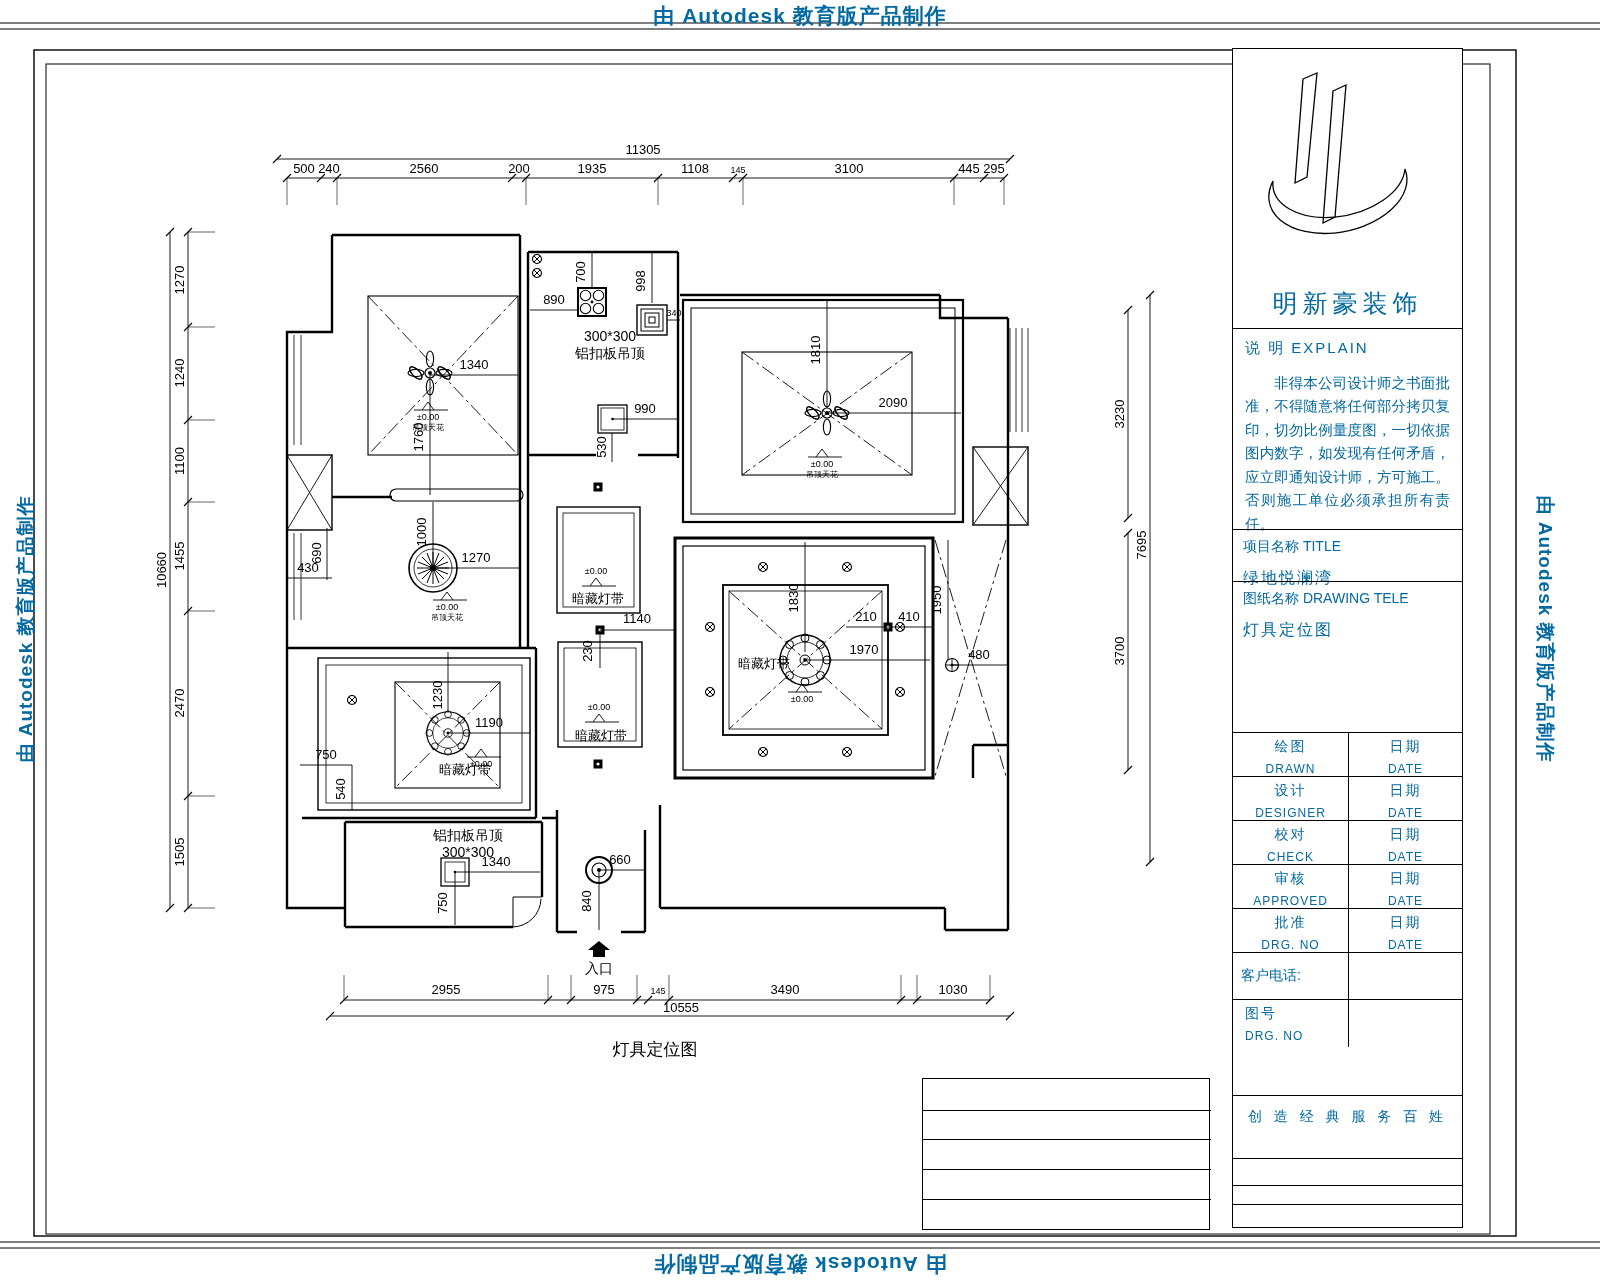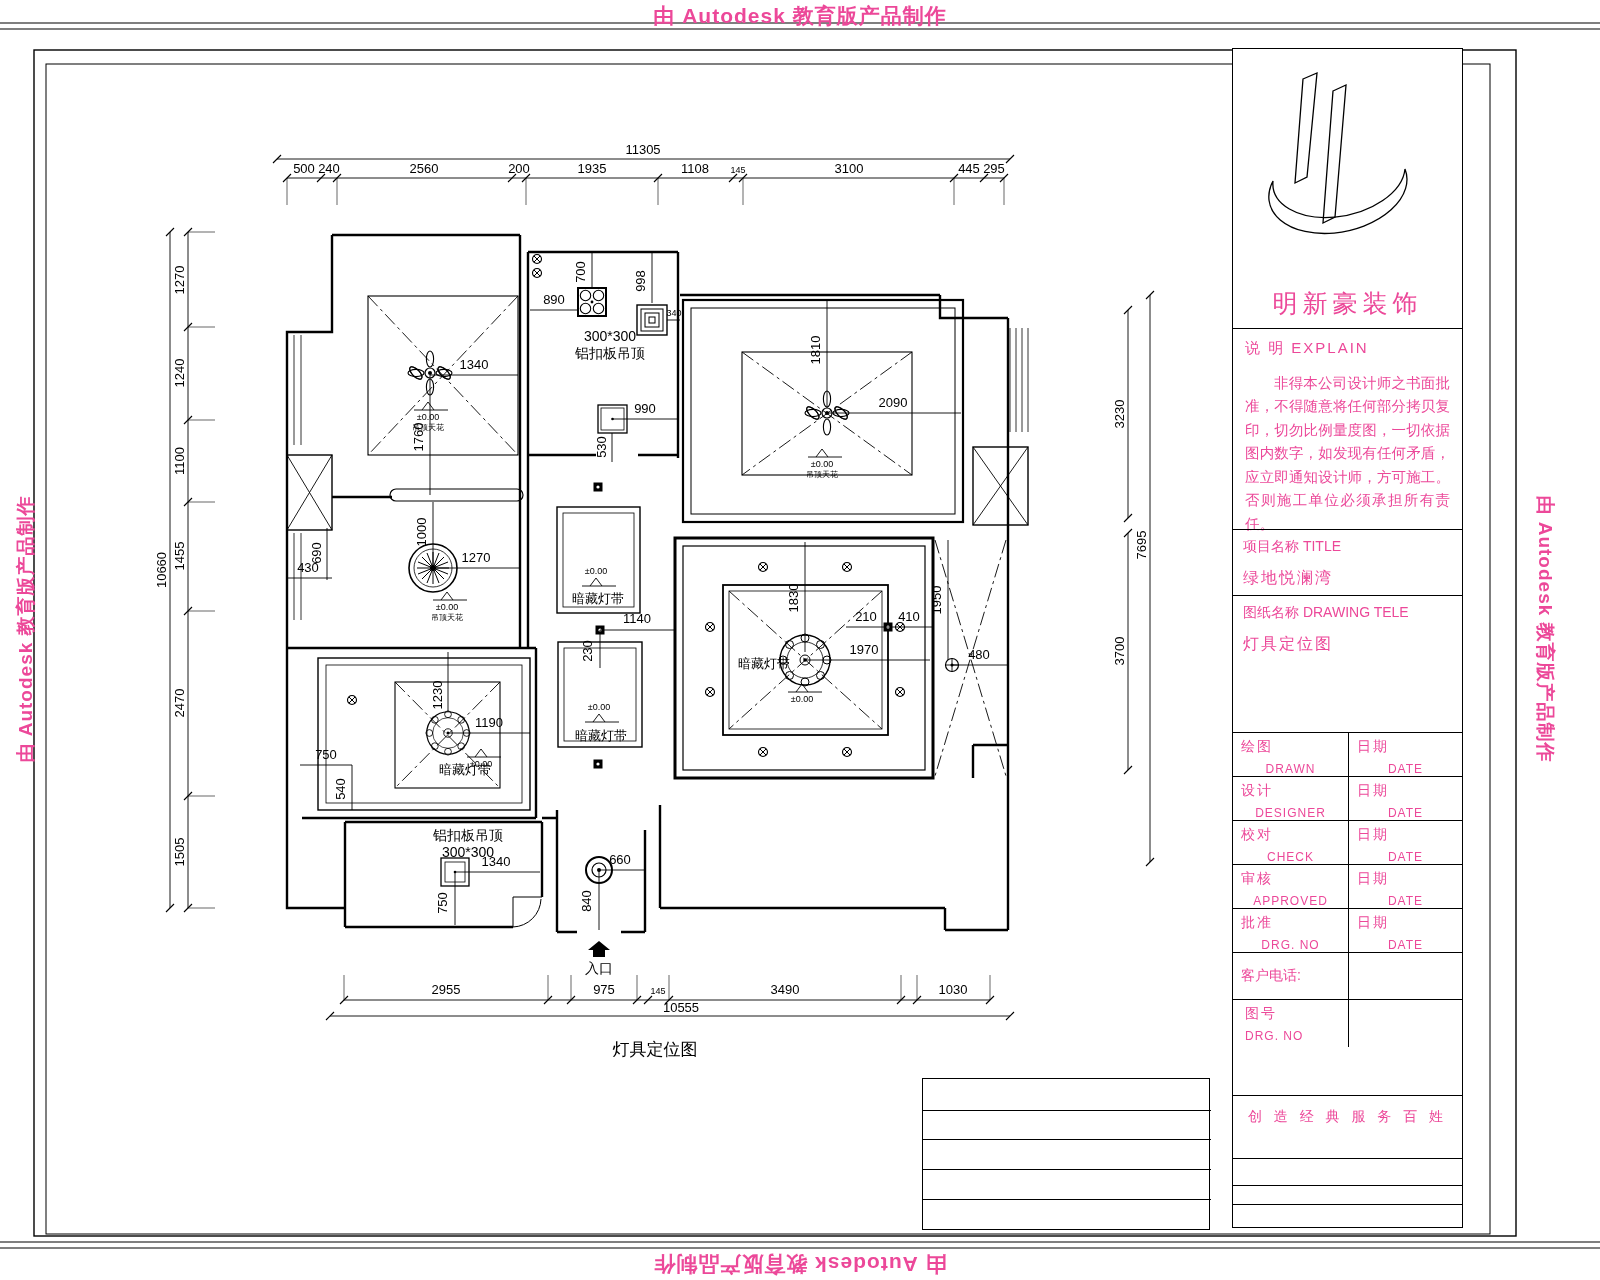--- a/index.html
+++ b/index.html
@@ -1,17 +1,17 @@
 <!DOCTYPE html>
 <html><head>
 <meta charset="utf-8">
 <style>
   html,body{margin:0;padding:0;background:#fff;}
   #page{position:relative;width:1600px;height:1280px;background:#fff;overflow:hidden;
-        font-family:"Liberation Sans",sans-serif;color:#ec4899;}
+        font-family:"Liberation Sans",sans-serif;color:#0369a1;}
   svg text{font-family:"Liberation Sans",sans-serif;fill:#000;}
   .dim{font-size:13px;}
   .dims{font-size:9px;}
   .lbl{font-size:14px;}
   .lbl13{font-size:13px;}
   .elev{font-size:9px;}
   .elev2{font-size:8px;}
   .cap{font-size:17px;}
   .banner-h{position:absolute;left:0;width:1600px;text-align:center;
             font-weight:bold;font-size:21px;letter-spacing:1px;}
@@ -26,21 +26,21 @@
   .company{font-size:25px;letter-spacing:5px;margin-top:4px;white-space:nowrap;}
   .explain{padding:10px 12px;box-sizing:border-box;}
   .explain .hd{font-size:15px;letter-spacing:2px;margin-bottom:14px;}
   .explain .tx{font-size:14.5px;line-height:1.62;text-indent:2em;text-align:justify;}
   .fld{padding:8px 10px;box-sizing:border-box;}
   .fld .hd{font-size:14px;}
   .fld .val{font-size:16px;text-align:left;margin-top:12px;letter-spacing:2px;}
   .two{display:flex;}
   .two .c1{width:116px;border-right:1px solid #000;box-sizing:border-box;padding:5px 8px;}
   .two .c2{flex:1;padding:5px 8px;box-sizing:border-box;}
-  .cn{font-size:14px;letter-spacing:2px;}
+  .cn{font-size:14px;text-align:center;letter-spacing:2px;}
   .en{font-size:12px;text-align:center;margin-top:6px;letter-spacing:1px;}
   .slogan{display:flex;align-items:flex-start;justify-content:center;
           font-size:14px;letter-spacing:4px;padding-top:12px;}
   
   .legend{position:absolute;left:922px;top:1078px;width:288px;height:152px;
           border:1.5px solid #000;box-sizing:border-box;display:grid;
           grid-template-columns:50px 103px 52px 83px;
           grid-template-rows:29px 30px 30px 30px 30px;background:#fff;}
   .legend .cell{border-right:1px solid #000;border-bottom:1px solid #000;
                 display:flex;align-items:center;justify-content:center;
@@ -412,21 +412,21 @@
           <path d="M100,42 L113,36 L102,168 L90,174 Z"></path>
           <path d="M40,132 A62,38 -12 1 0 172,120 A70,44 -12 1 1 40,132 Z"></path>
         </g>
       </svg>
       <div class="company">明新豪装饰</div>
     </div>
     <div class="sec fld" style="top:480px;height:62px">
       <div class="hd">项目名称 TITLE</div>
       <div class="val">绿地悦澜湾</div>
     </div>
-    <div class="sec fld" style="top:546px;height:92px">
+    <div class="sec fld" style="top:532px;height:92px">
       <div class="hd">图纸名称 DRAWING  TELE</div>
       <div class="val">灯具定位图</div>
     </div>
 
     <div class="sec two" style="top:683px;height:44px">
       <div class="c1">
           <div class="cn">绘图</div>
           <div class="en">DRAWN</div>
         </div>
       <div class="c2">

